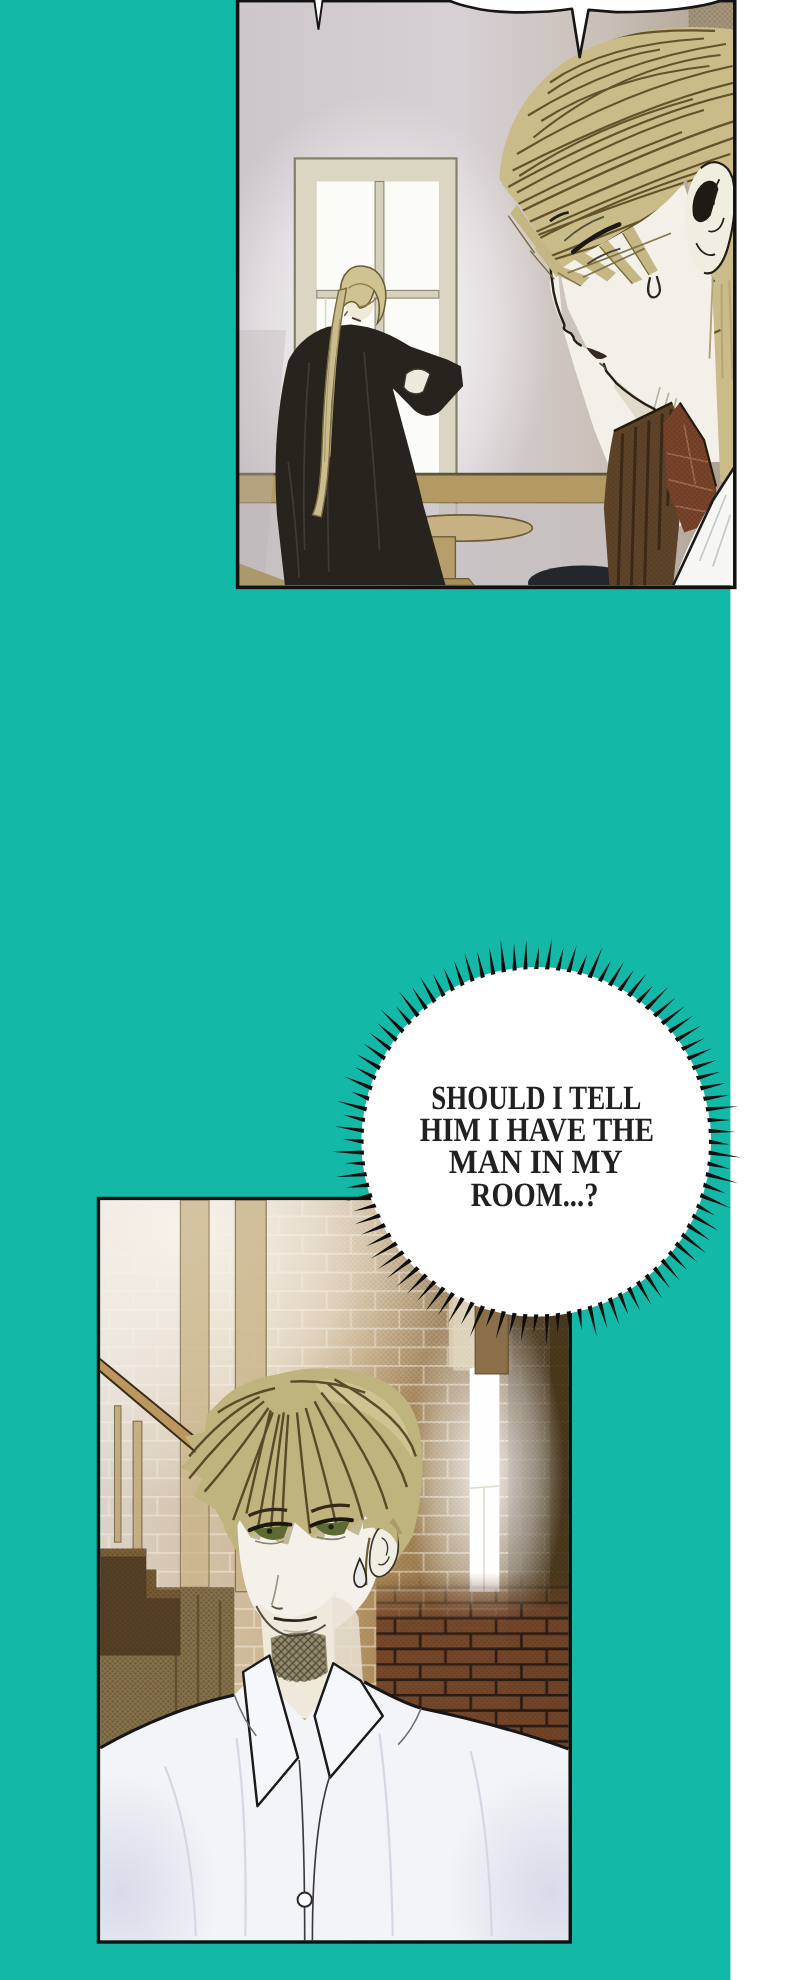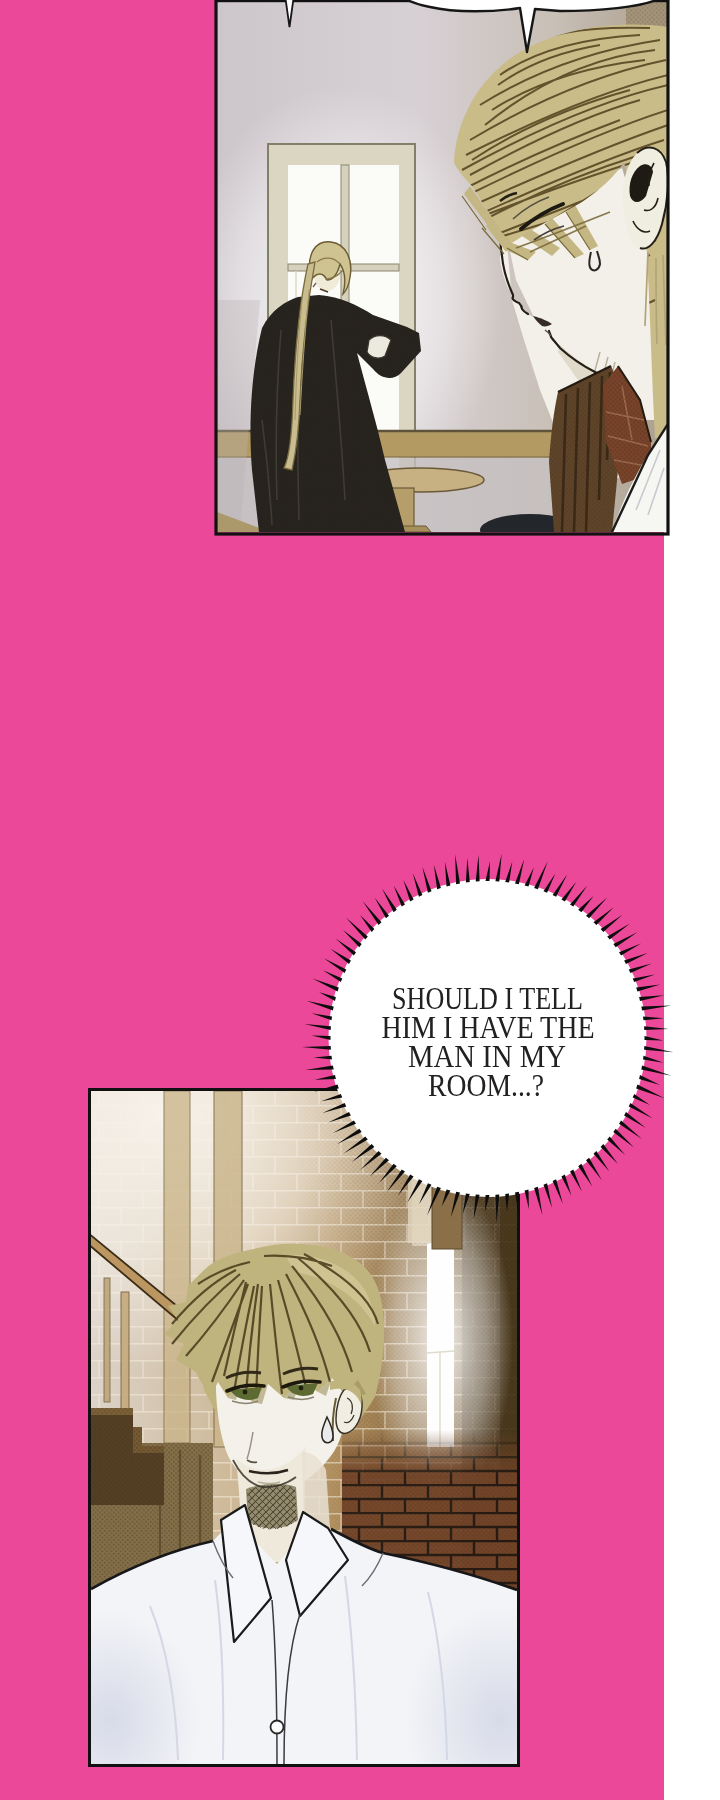--- a/index.html
+++ b/index.html
@@ -1,16 +1,16 @@
 <!DOCTYPE html>
 <html><head><meta charset="utf-8">
 <style>
 html,body{margin:0;padding:0;background:#ffffff;width:720px;height:1800px;overflow:hidden;
 font-family:"Liberation Serif",serif;}
-#page{position:relative;width:664px;height:1800px;background:#ec4899;}
+#page{position:relative;width:664px;height:1800px;background:#14b8a6;font-weight:bold;}
 svg{position:absolute;left:0;top:0;}
 </style></head>
 <body>
 <div id="page">
 <svg width="720" height="1800" viewBox="0 0 720 1800">
 <defs>
   <clipPath id="cpTop">
           <rect x="217" y="0" width="450" height="532"></rect>
         </clipPath>
   <clipPath id="cpHair">

